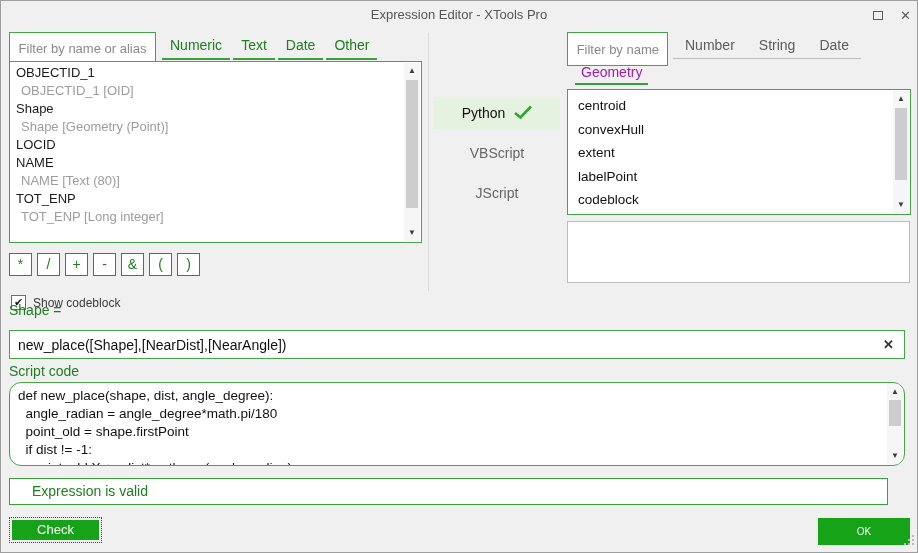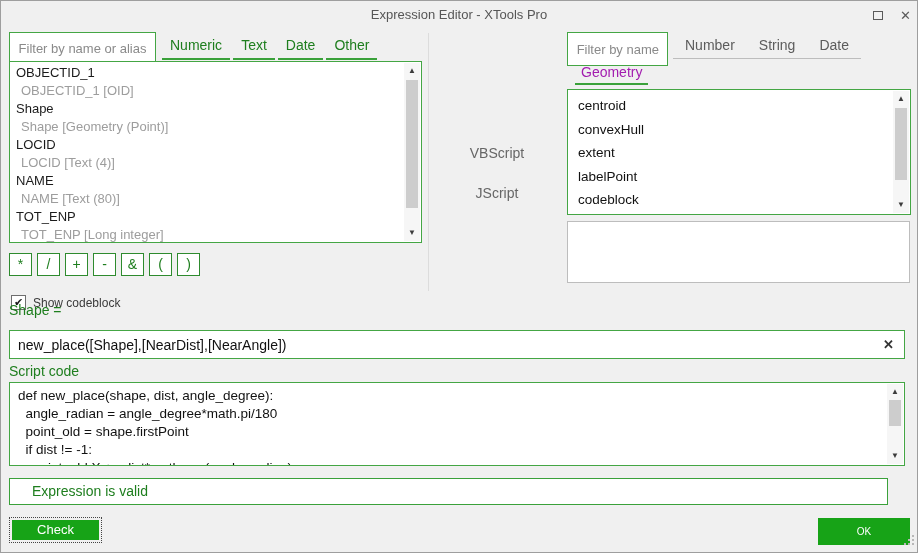--- a/index.html
+++ b/index.html
@@ -61,21 +61,21 @@
   #codeblock-label { position:absolute; left:32px; top:295px; font-size:12px; color:#3a3a3a; }
   .green-label { position:absolute; left:8px; color:#1e7e1e; font-size:14px; }
   #shape-label { top:301px; }
   #script-label { top:362px; }
   #expr-box { position:absolute; left:8px; top:329px; width:896px; height:29px;
     background:#fff; border:1px solid #44a644; display:flex; align-items:center; }
   #expr-input { flex:1; border:none; outline:none; background:transparent;
     font-size:14px; padding:0 8px; color:#111; font-family:inherit; }
   #expr-clear { padding:0 10px; font-size:13px; font-weight:bold; color:#333; cursor:default; }
   #code-area { left:8px; top:381px; width:896px; height:84px; padding:4px 20px 0 8px;
-    font-size:13.5px; line-height:18px; }
+    font-size:13.5px; line-height:18px;border-radius:12px; }
   .code-line { white-space:pre; color:#111; }
   
   #status { position:absolute; left:8px; top:477px; width:879px; height:27px; background:#fff;
     border:1px solid #3aa13a; line-height:25px; padding-left:22px; color:#1e7e1e; font-size:14px; }
   #check-wrap { position:absolute; left:8px; top:516px; border:1px dotted #444; padding:2px; }
   #check-btn { display:block; width:87px; height:20px; background:#17a317; color:#fff;
     border:none; font-size:13px; font-family:inherit; line-height:20px; }
   #ok-btn { position:absolute; right:7px; top:517px; width:92px; height:27px; background:#17a317;
     color:#fff; border:none; font-size:10px; font-family:inherit; }
   #resize-grip { position:absolute; right:2px; bottom:2px; }
@@ -102,21 +102,20 @@
     <span class="tab-on">Date</span>
     <span class="tab-on">Other</span>
   </div>
 
   <div id="field-list" class="panel">
     <div class="fld">OBJECTID_1</div>
     <div class="fld sub">OBJECTID_1 [OID]</div>
     <div class="fld">Shape</div>
     <div class="fld sub">Shape [Geometry (Point)]</div>
     <div class="fld">LOCID</div>
-    <div class="fld sub">LOCID [Text (4)]</div>
     <div class="fld">NAME</div>
     <div class="fld sub">NAME [Text (80)]</div>
     <div class="fld">TOT_ENP</div>
     <div class="fld sub">TOT_ENP [Long integer]</div>
     <div class="scroll">
       <span class="sb-up">▲</span>
       <span class="sb-thumb" style="top:17px;height:128px;"></span>
       <span class="sb-down">▼</span>
     </div>
   </div>
@@ -124,20 +123,28 @@
   <div id="operators">
     <span class="op">*</span>
     <span class="op">/</span>
     <span class="op">+</span>
     <span class="op">-</span>
     <span class="op">&amp;</span>
     <span class="op">(</span>
     <span class="op">)</span>
   </div>
 
+  <div class="lang" id="lang-python">
+    <span>Python</span>
+    <span>
+      <svg width="18" height="14" viewBox="0 0 18 14">
+          <path d="M1 8 L6.5 12.5 L17 1.5" stroke="#2ea52e" stroke-width="2.6" fill="none"></path>
+        </svg>
+    </span>
+  </div>
   <div class="lang" id="lang-vbscript">
     <span>VBScript</span>
   </div>
   <div class="lang" id="lang-jscript">
     <span>JScript</span>
   </div>
 
   <input id="right-filter" class="ginput" placeholder="Filter by name" style="">
   <div id="right-tabs">
     <span class="tab-off">Number</span>

